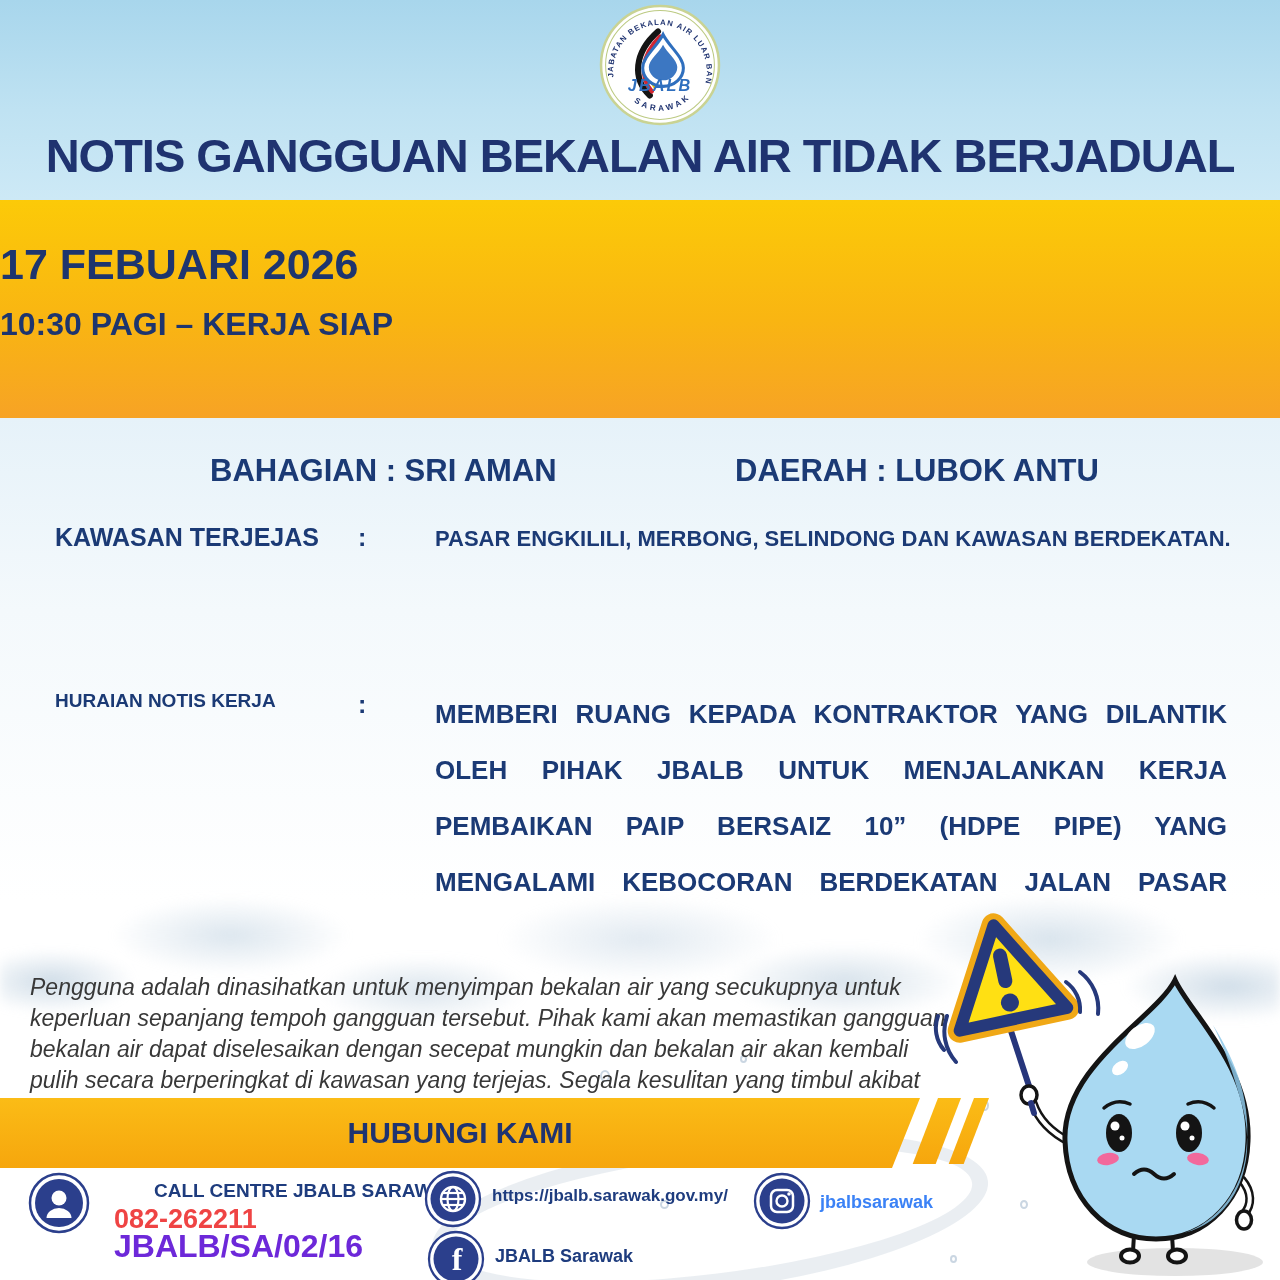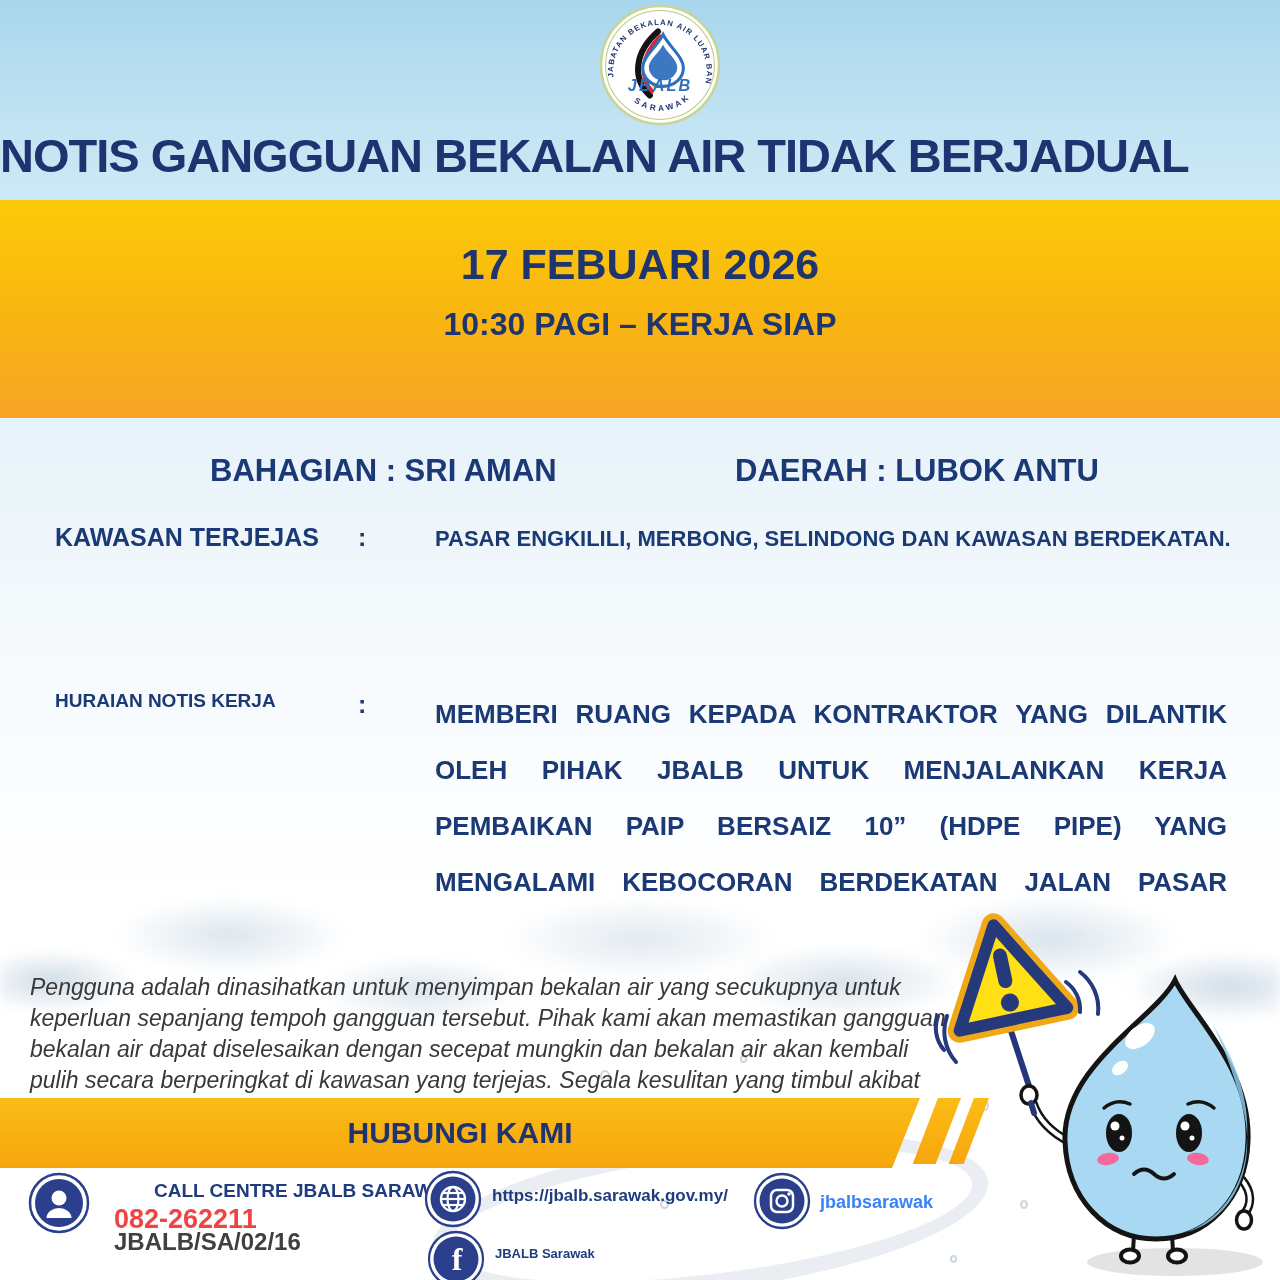--- a/index.html
+++ b/index.html
@@ -4,27 +4,27 @@
 <style>
   * { margin:0; padding:0; box-sizing:border-box; }
   html,body { width:1280px; height:1280px; }
   body { font-family:"Liberation Sans", sans-serif; position:relative; overflow:hidden; background:#fff; }
   .poster { position:absolute; inset:0; }
 
   
   .header { position:absolute; top:0; left:0; width:1280px; height:200px;
             background:linear-gradient(180deg,#a8d6ec 0%, #bfe2f2 55%, #cde9f6 100%); }
   .logo { position:absolute; left:599px; top:4px; width:122px; height:122px; }
-  .page-title { position:absolute; top:128px; left:0; width:1280px; 
+  .page-title { position:absolute; top:128px; left:0; width:1280px; text-align:center;
                 font-size:47px; font-weight:bold; letter-spacing:-1px; color:#1f3370; }
 
   
   .date-banner { position:absolute; top:200px; left:0; width:1280px; height:218px;
                  background:linear-gradient(180deg,#fcca08 0%, #f9b512 55%, #f7a325 100%);
-                 text-align:center; color:#1e356e; font-weight:bold; }
+                 text-align:left; color:#1e356e; font-weight:bold; }
   .date-line { position:absolute; top:40px; width:100%; font-size:43px; }
   .time-line { position:absolute; top:106px; width:100%; font-size:32px; }
 
   
   .mid { position:absolute; top:418px; left:0; width:1280px; height:482px;
          background:linear-gradient(180deg,#e6f2f9 0%, #f4f9fc 40%, #ffffff 100%);
          color:#1b3a75; }
   .loc-bahagian { position:absolute; left:210px; top:35px; font-size:31px; font-weight:bold; white-space:nowrap; }
   .loc-daerah   { position:absolute; left:735px; top:35px; font-size:31px; font-weight:bold; white-space:nowrap; }
   .kawasan-label { position:absolute; left:55px;  top:105px; font-size:25px; font-weight:bold; }
@@ -60,23 +60,23 @@
                     display:flex; align-items:center; justify-content:center; }
   .contact-banner span { font-size:30px; font-weight:bold; color:#1f3370; }
   .stripe { position:absolute; background:linear-gradient(180deg,#fbbc16,#f6a60d); top:198px; height:66px; transform:skewX(-21deg); transform-origin:top left; }
   .stripe-1 { left:938px; width:23px; }
   .stripe-2 { left:974px; width:15px; }
 
   
   .f-icon { position:absolute; }
   .call-label { position:absolute; left:114px; top:1180px; font-size:19px; font-weight:bold; color:#1e3c7e;margin-left:40px; }
   .call-phone { position:absolute; left:114px; top:1204px; font-size:27px; font-weight:bold; color:#ef4444; }
-  .ref-no     { position:absolute; left:114px; top:1228px; font-size:24px; font-weight:bold; color:#404040; }
+  .ref-no     { position:absolute; left:114px; top:1228px; font-size:32px; font-weight:bold; color:#6d28d9; }
   .web-label  { position:absolute; left:492px; top:1186px; font-size:17px; font-weight:bold; color:#1e3c7e; }
-  .fb-label   { position:absolute; left:495px; top:1246px; font-size:13px; font-weight:bold; color:#1e3c7e; }
+  .fb-label   { position:absolute; left:495px; top:1246px; font-size:18px; font-weight:bold; color:#1e3c7e; }
   .ig-label   { position:absolute; left:820px; top:1192px; font-size:18px; font-weight:bold; color:#3b82f6; }
 
   .mascot { position:absolute; left:930px; top:900px; width:350px; height:380px; }
 </style>
 </head>
 <body>
 
 <div class="poster">
 
   <div class="header">

